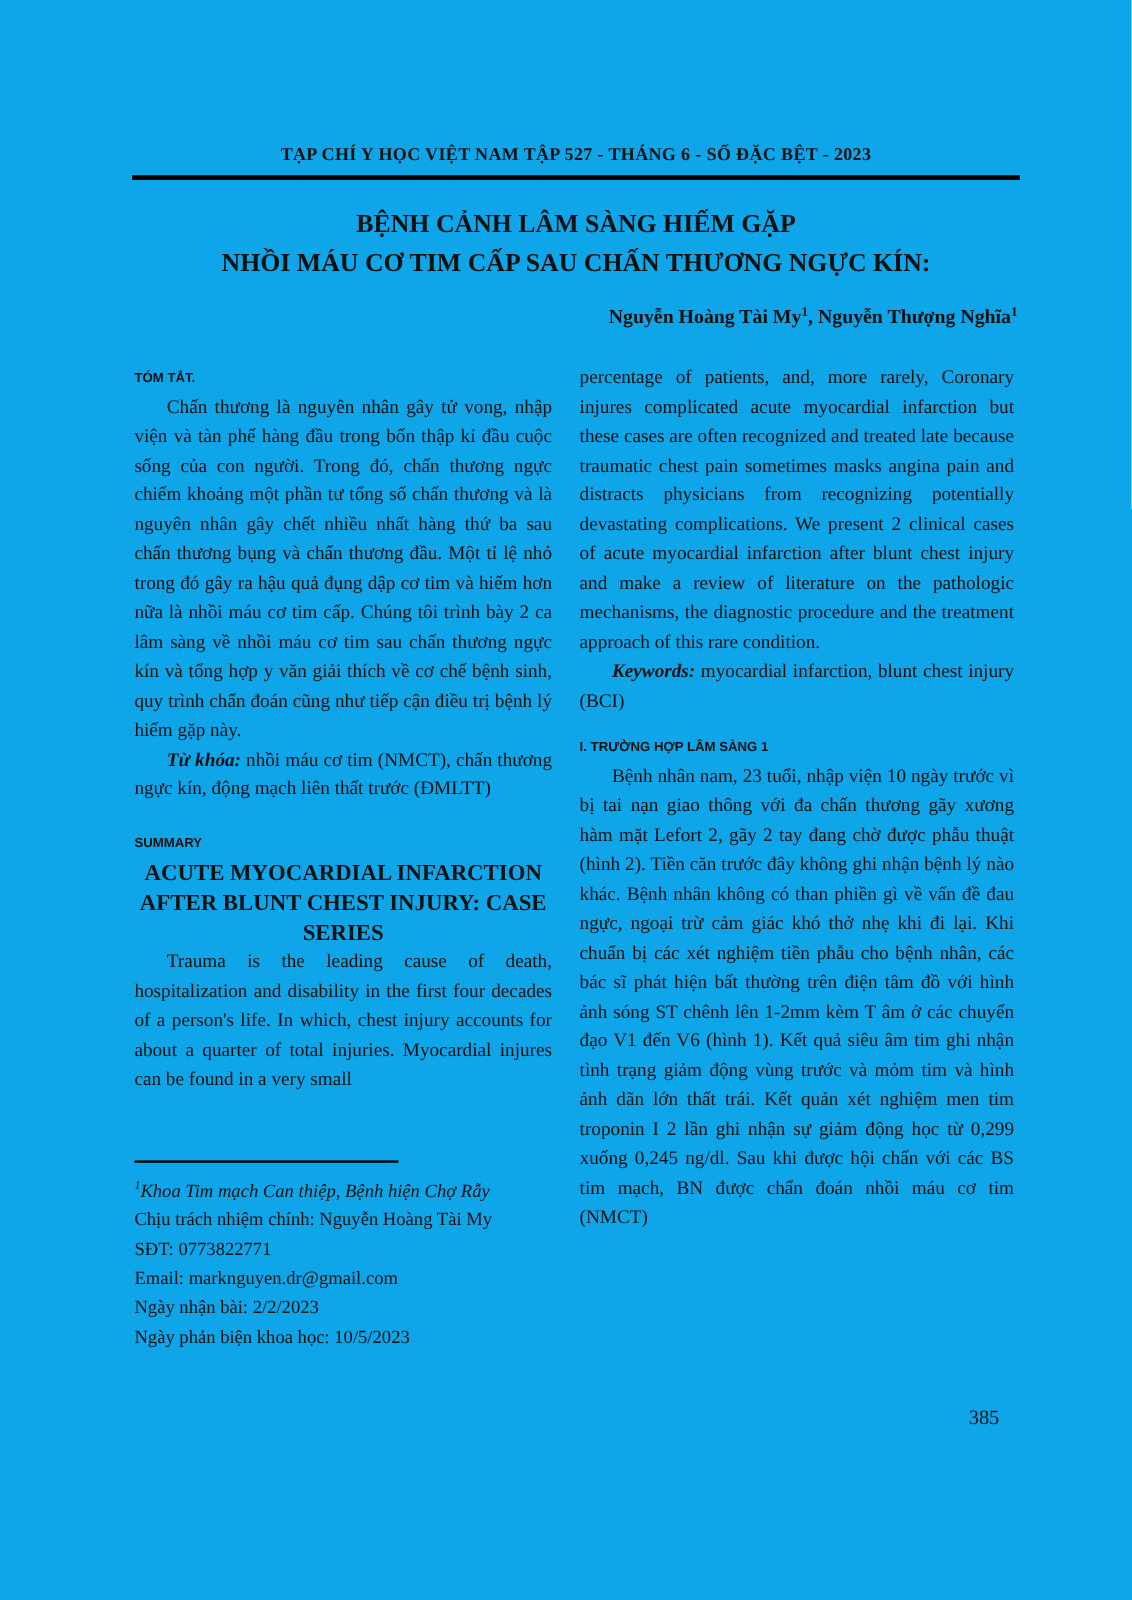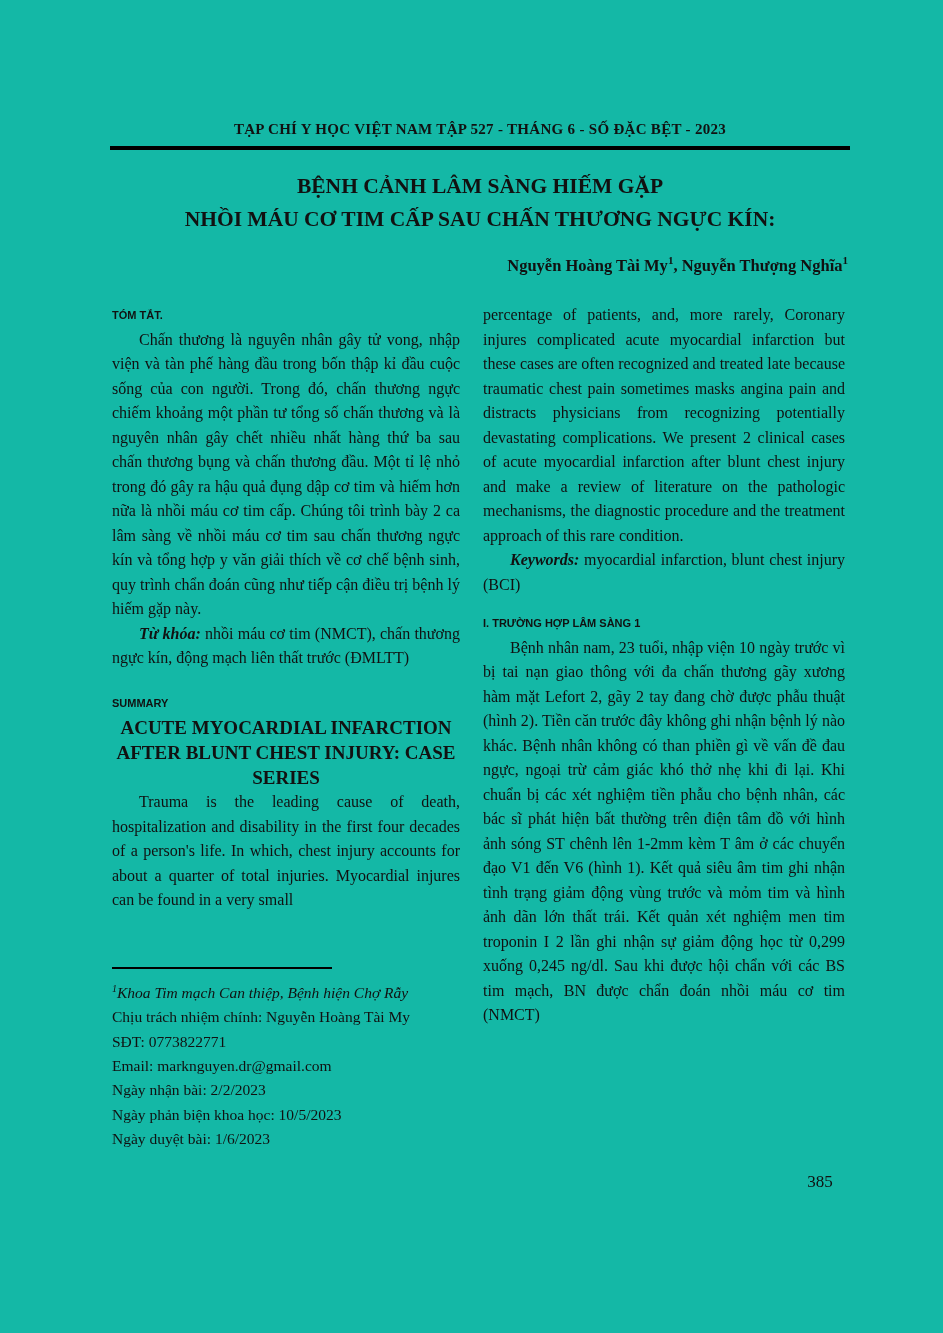--- a/index.html
+++ b/index.html
@@ -1,20 +1,20 @@
 <!DOCTYPE html>
 <html><head>
 <meta charset="utf-8">
 <style>
   html, body { margin: 0; padding: 0; background: #e8e8e8; }
   .page {
     position: relative;
     width: 943px;
     height: 1333px;
-    background: #14b8a6;
+    background: #0ea5e9;
     font-family: "Liberation Serif", "DejaVu Serif", serif;
     color: #111;
     overflow: hidden;
   }
   
   .journal-header {
     position: absolute;
     left: 110px;
     width: 740px;
     top: 121px;
@@ -140,18 +140,17 @@
   </div>
 
   <div class="footnote">
     <div class="footnote-rule"></div>
     <div class="affiliation"><sup>1</sup><span>Khoa Tim mạch Can thiệp, Bệnh hiện Chợ Rẫy</span></div>
     <div>Chịu trách nhiệm chính: Nguyễn Hoàng Tài My</div>
     <div>SĐT: 0773822771</div>
     <div>Email: marknguyen.dr@gmail.com</div>
     <div>Ngày nhận bài: 2/2/2023</div>
     <div>Ngày phản biện khoa học: 10/5/2023</div>
-    <div>Ngày duyệt bài: 1/6/2023</div>
   </div>
 
   <div class="page-number">385</div>
 
 </div>
 
 </body></html>

